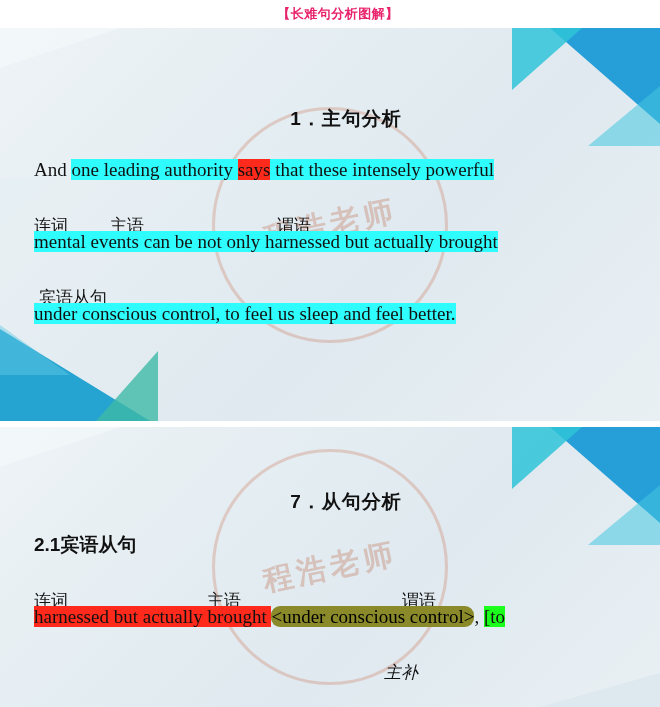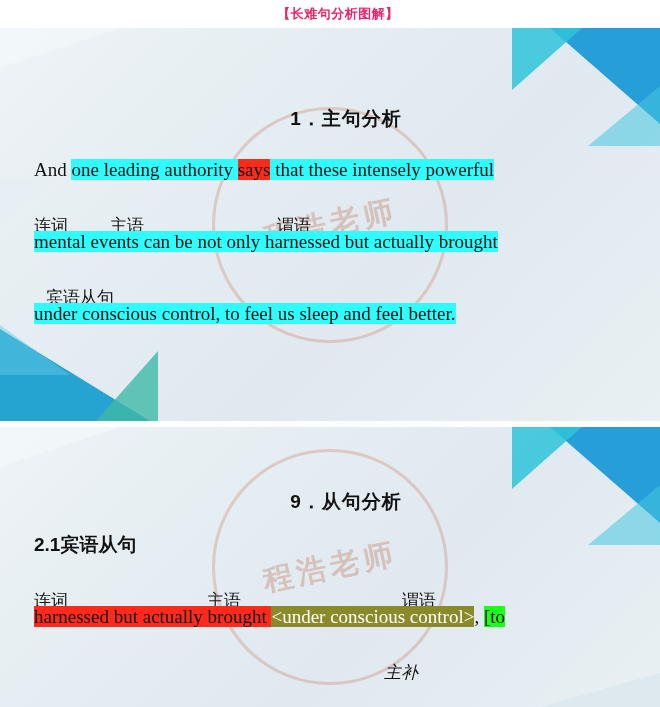--- a/index.html
+++ b/index.html
@@ -118,21 +118,21 @@
     margin-top: 35px;
   }
   .labels span {
     position: absolute;
     top: 0;
   }
   .hl-cyan { background: #2ffdfd; }
   .hl-yellow { background: #ffff00; }
   .hl-red { background: #ff2a1c; margin-top: 16px; }
   .hl-green { background: #1cff1c; }
-  .hl-olive { background: #8a8a2a; color: #ffffff; }
+  .hl-olive { background: #8a8a2a; color: #000000; border-radius: 9px; }
   .plain { background: transparent; }
 
   .sub-head {
     font-family: "Liberation Sans", sans-serif;
     font-size: 19px;
     font-weight: bold;
     color: #111;
     margin-bottom: 6px;
   }
 </style>
@@ -160,39 +160,39 @@
 
     <div class="content">
       <div class="line" id="s1l0"><span class="plain">And </span><span class="hl-cyan">one leading authority </span><span class="hl-red">says</span><span class="hl-cyan"> that these intensely powerful </span></div>
       <div class="labels" id="s1lab0">
           <span style="left: 0px;">连词</span>
           <span style="left: 76px;">主语</span>
           <span style="left: 243px;">谓语</span>
         </div>
       <div class="line" id="s1l1"><span class="hl-cyan">mental events can be not only harnessed but actually brought</span></div>
       <div class="labels" id="s1lab1">
-          <span style="left: 12px;">宾语从句</span>
+          <span style="left: 5px;">宾语从句</span>
         </div>
       <div class="line" id="s1l2"><span class="hl-cyan"> under conscious control, to feel us sleep and feel better. </span></div>
     </div>
   </div>
 
   <div class="gap"></div>
 
   <div class="slide second">
     <div class="tri t4"></div>
     <div class="tri t1"></div>
     <div class="tri t2"></div>
     <div class="tri t3"></div>
     <div class="tri t8"></div>
     <div class="watermark">
         <span>程浩老师</span>
       </div>
 
-    <div class="slide-title">9．从句分析</div>
+    <div class="slide-title">7．从句分析</div>
 
     <div class="content">
       <div class="sub-head">2.1宾语从句</div>
       <div class="labels" id="s2lab0">
           <span style="left: 0px;">连词</span>
           <span style="left: 173px;">主语</span>
           <span style="left: 368px;">谓语</span>
         </div>
       <div class="line" id="s2l1"><span class="hl-red">harnessed but actually brought </span><span class="hl-olive">&lt;under conscious control&gt;</span><span class="plain">, </span><span class="hl-green">[to</span></div>
       <div class="labels" id="s2lab1">

